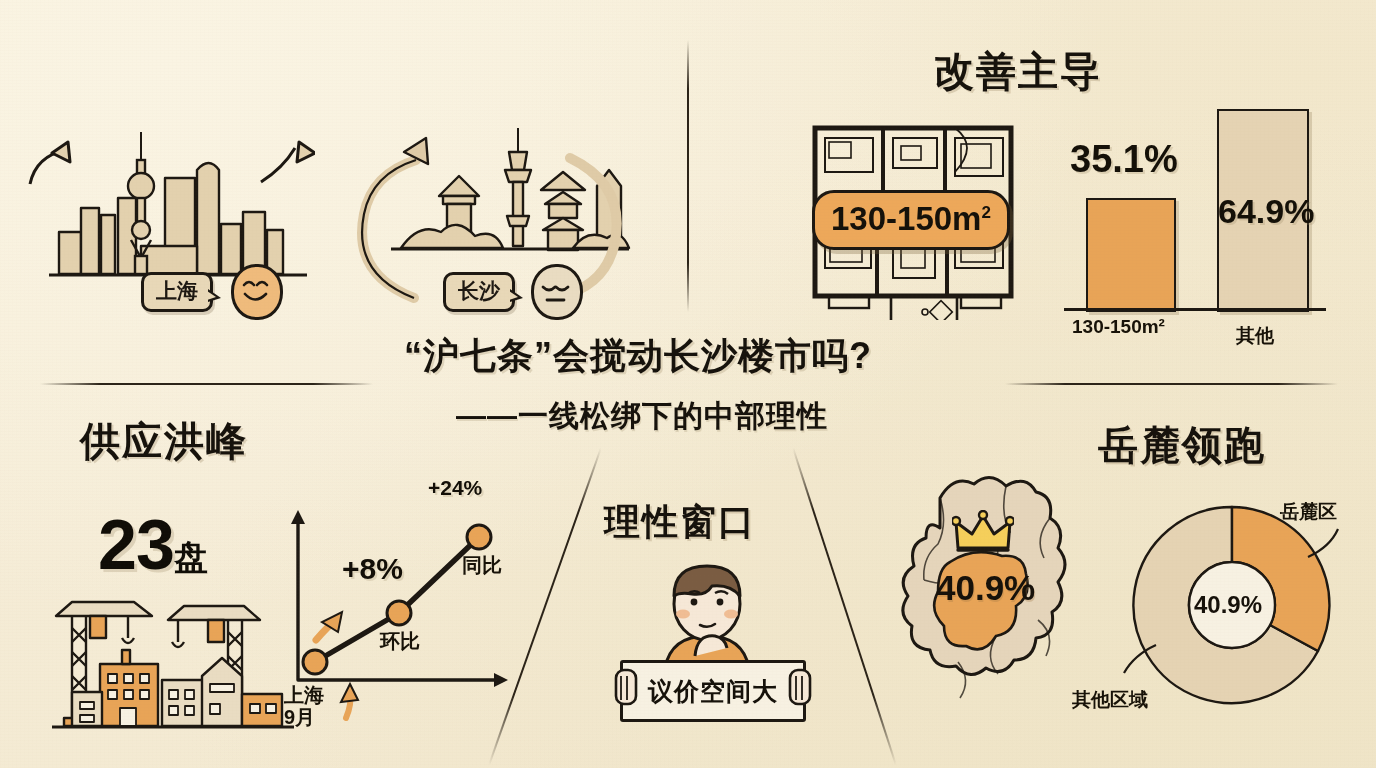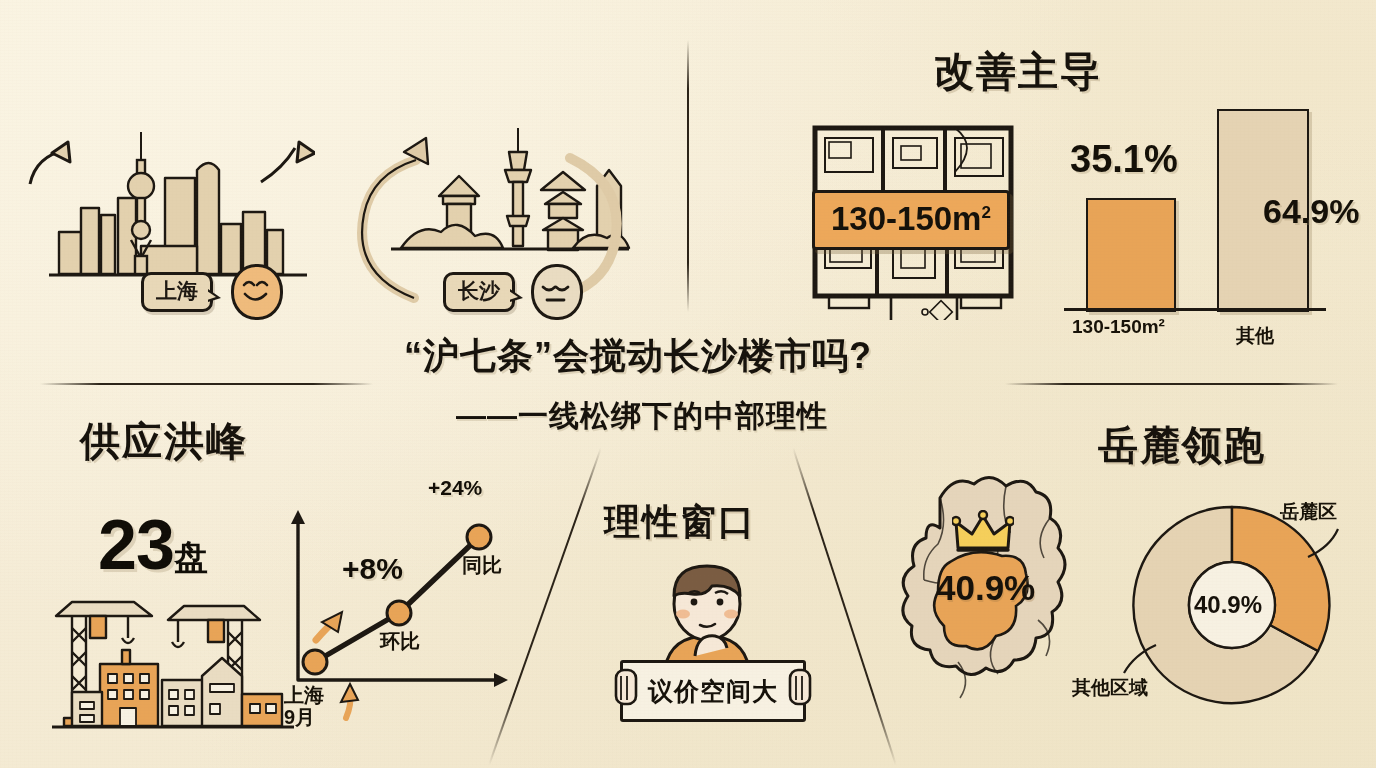--- a/index.html
+++ b/index.html
@@ -43,21 +43,21 @@
   .bubble:after{content:"";position:absolute;right:-11px;bottom:7px;
     border-top:9px solid transparent;border-bottom:4px solid transparent;border-left:13px solid #1d1812;}
   .bubble:before{content:"";position:absolute;right:-6px;bottom:9px;z-index:2;
     border-top:6px solid transparent;border-bottom:3px solid transparent;border-left:9px solid #e8d8b8;}
   .face{width:46px;height:50px;border-radius:48%;border:3px solid #1d1812;position:relative;}
   .face.happy{background:#efbb7c;}
   .face.meh{background:#e9dcc2;}
   .bar-val{font-size:38px;font-weight:800;color:#141008;text-shadow:2px 2px 0 rgba(150,130,95,.25);}
   .bar-lab{font-size:19px;font-weight:700;color:#171208;white-space:nowrap;}
   .floor-pill{
-    position:absolute;background:#eda85a;border:3px solid #1d1812;border-radius:4px;
+    position:absolute;background:#eda85a;border:3px solid #1d1812;border-radius:22px;
     font-size:33px;font-weight:800;color:#15110a;
     padding:7px 16px 9px;white-space:nowrap;box-shadow:3px 4px 0 rgba(120,95,55,.3);
   }
   .sup{font-size:17px;vertical-align:super;}
   .bignum{font-size:70px;font-weight:700;color:#100d07;letter-spacing:-1px;
     text-shadow:3px 3px 0 rgba(150,130,95,.25);}
   .unit{font-size:34px;font-weight:800;color:#100d07;}
   .pct-lab{font-size:30px;font-weight:800;color:#120e07;text-shadow:2px 2px 0 rgba(150,130,95,.22);}
   .axis-lab{font-size:20px;font-weight:700;color:#171208;}
   .sign{
@@ -220,21 +220,21 @@
     </g>
   </svg>
   <div class="floor-pill" style="left:812px;top:190px;">
     <span>130-150</span><span>m</span><span class="sup">2</span>
   </div>
 
   <div class="abs" style="left:1050px;top:110px;width:290px;height:235px;">
     <div class="abs bar-val" style="left:20px;top:28px;">35.1%</div>
     <div class="abs" style="left:36px;top:88px;width:86px;height:110px;background:#e8a457;border:2.6px solid #1d1812;box-shadow:3px 3px 0 rgba(120,95,55,.22);"></div>
     <div class="abs" style="left:167px;top:-1px;width:88px;height:199px;background:#e5d3b3;border:2.6px solid #1d1812;box-shadow:3px 3px 0 rgba(120,95,55,.22);"></div>
-    <div class="abs bar-val" style="left:168px;top:82px;font-size:34px;margin-left:45px;">64.9%</div>
+    <div class="abs bar-val" style="left:168px;top:82px;font-size:34px;">64.9%</div>
     <div class="abs" style="left:14px;top:198px;width:262px;height:3px;background:#1d1812;"></div>
     <div class="abs bar-lab" style="left:22px;top:206px;">
       <span>130-150m²</span>
     </div>
     <div class="abs bar-lab" style="left:186px;top:213px;">
       <span>其他</span>
     </div>
   </div>
 
   <div class="abs c-title" style="left:404px;top:332px;">“沪七条”会搅动长沙楼市吗?</div>
@@ -388,17 +388,17 @@
       <path d="M110 12 A98 98 0 1 0 196 156 L148 130 A43 43 0 1 1 110 67 Z" fill="#e5d3b3" stroke="#1d1812" stroke-width="2.4" stroke-linejoin="round" transform="rotate(0 110 110)"></path>
 
       <path d="M110 12 A98 98 0 0 1 196 156 L148 130 A43 43 0 0 0 110 67 Z" fill="#e8a457" stroke="#1d1812" stroke-width="2.4" stroke-linejoin="round"></path>
       <circle cx="110" cy="110" r="43" fill="#f7f1e2" stroke="#1d1812" stroke-width="2.4"></circle>
 
       <path d="M186 62 q22 -10 30 -28" fill="none" stroke="#1d1812" stroke-width="2.2"></path>
       <path d="M34 150 q-22 10 -32 28" fill="none" stroke="#1d1812" stroke-width="2.2"></path>
     </svg>
     <div class="abs donut-c" style="left:72px;top:96px;">40.9%</div>
     <div class="abs donut-lab" style="left:158px;top:4px;">岳麓区</div>
-    <div class="abs donut-lab" style="left:-50px;top:180px;">其他区域</div>
+    <div class="abs donut-lab" style="left:-50px;top:192px;">其他区域</div>
   </div>
 
   <div id="grain"></div>
 </div>
 
 </body></html>

